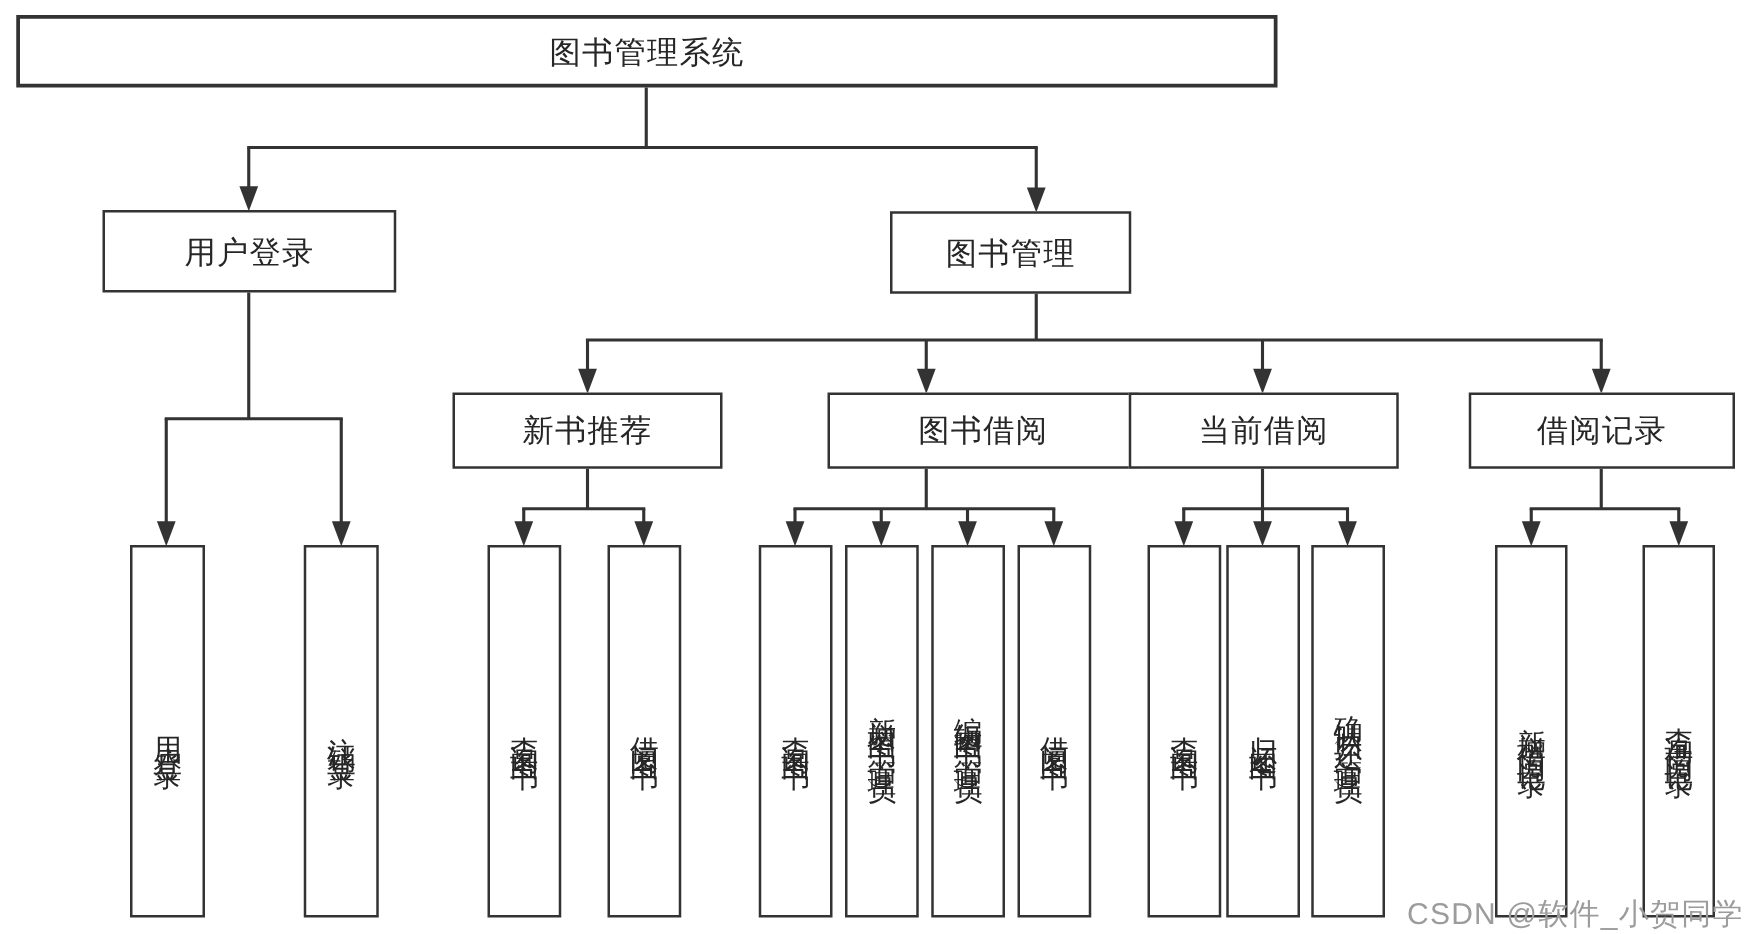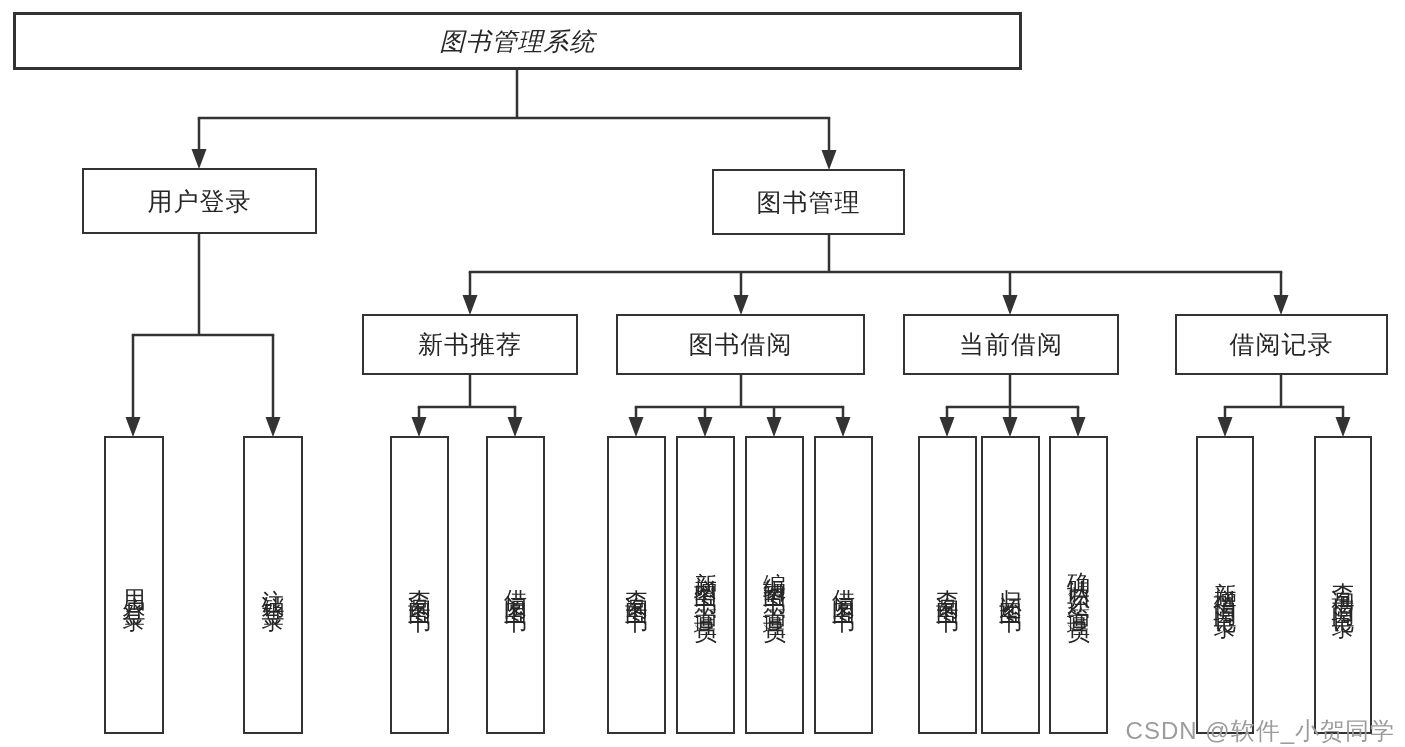--- a/index.html
+++ b/index.html
@@ -86,35 +86,35 @@
     </g>
     <g>
       <path d="M1281 375 V407 M1225 407 H1343" stroke-linecap="square"></path>
       <path d="M1225 407 V420"></path>
         <polygon points="1217.5,417 1232.5,417 1225,437" fill="#333333" stroke="none"></polygon>
       <path d="M1343 407 V420"></path>
         <polygon points="1335.5,417 1350.5,417 1343,437" fill="#333333" stroke="none"></polygon>
     </g>
   </svg>
 
-  <div class="node h root" style="left:13px; top:12px; width:1009px; height:58px;font-style:italic;">
+  <div class="node h root" style="left:13px; top:12px; width:1009px; height:58px;">
     <span>图书管理系统</span>
   </div>
 
   <div class="node h" style="left:82px; top:168px; width:235px; height:66px;">
     <span>用户登录</span>
   </div>
   <div class="node h" style="left:712px; top:169px; width:193px; height:66px;">
     <span>图书管理</span>
   </div>
 
   <div class="node h" style="left:362px; top:314px; width:216px; height:61px;">
     <span>新书推荐</span>
   </div>
-  <div class="node h" style="left:616px; top:314px; width:249px; height:61px;">
+  <div class="node h" style="left:662px; top:314px; width:249px; height:61px;">
     <span>图书借阅</span>
   </div>
   <div class="node h" style="left:903px; top:314px; width:216px; height:61px;">
     <span>当前借阅</span>
   </div>
   <div class="node h" style="left:1175px; top:314px; width:213px; height:61px;">
     <span>借阅记录</span>
   </div>
 
   <div class="node v" style="left:104px; top:436px; width:60px; height:298px;">

